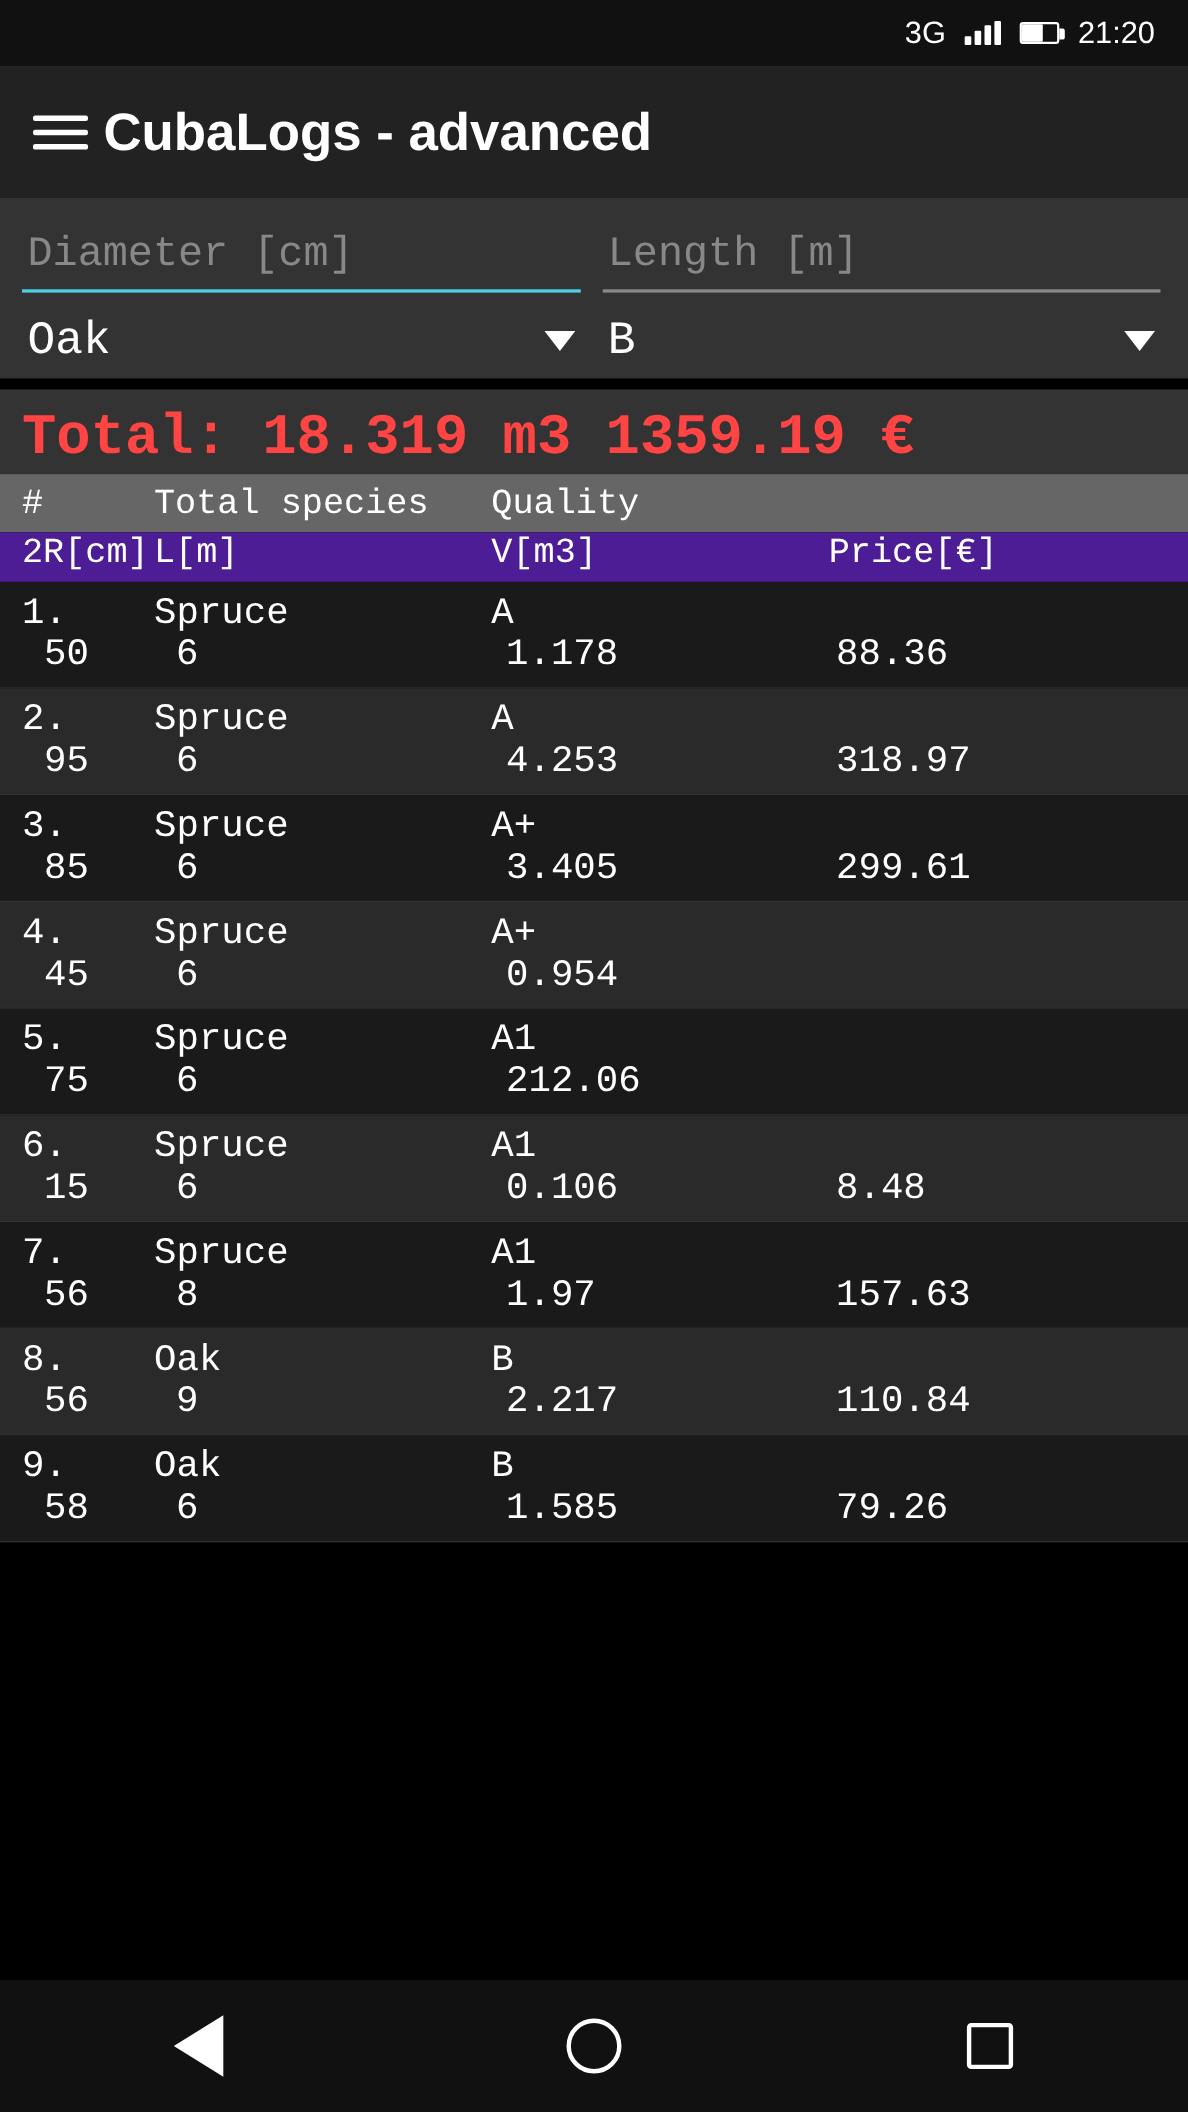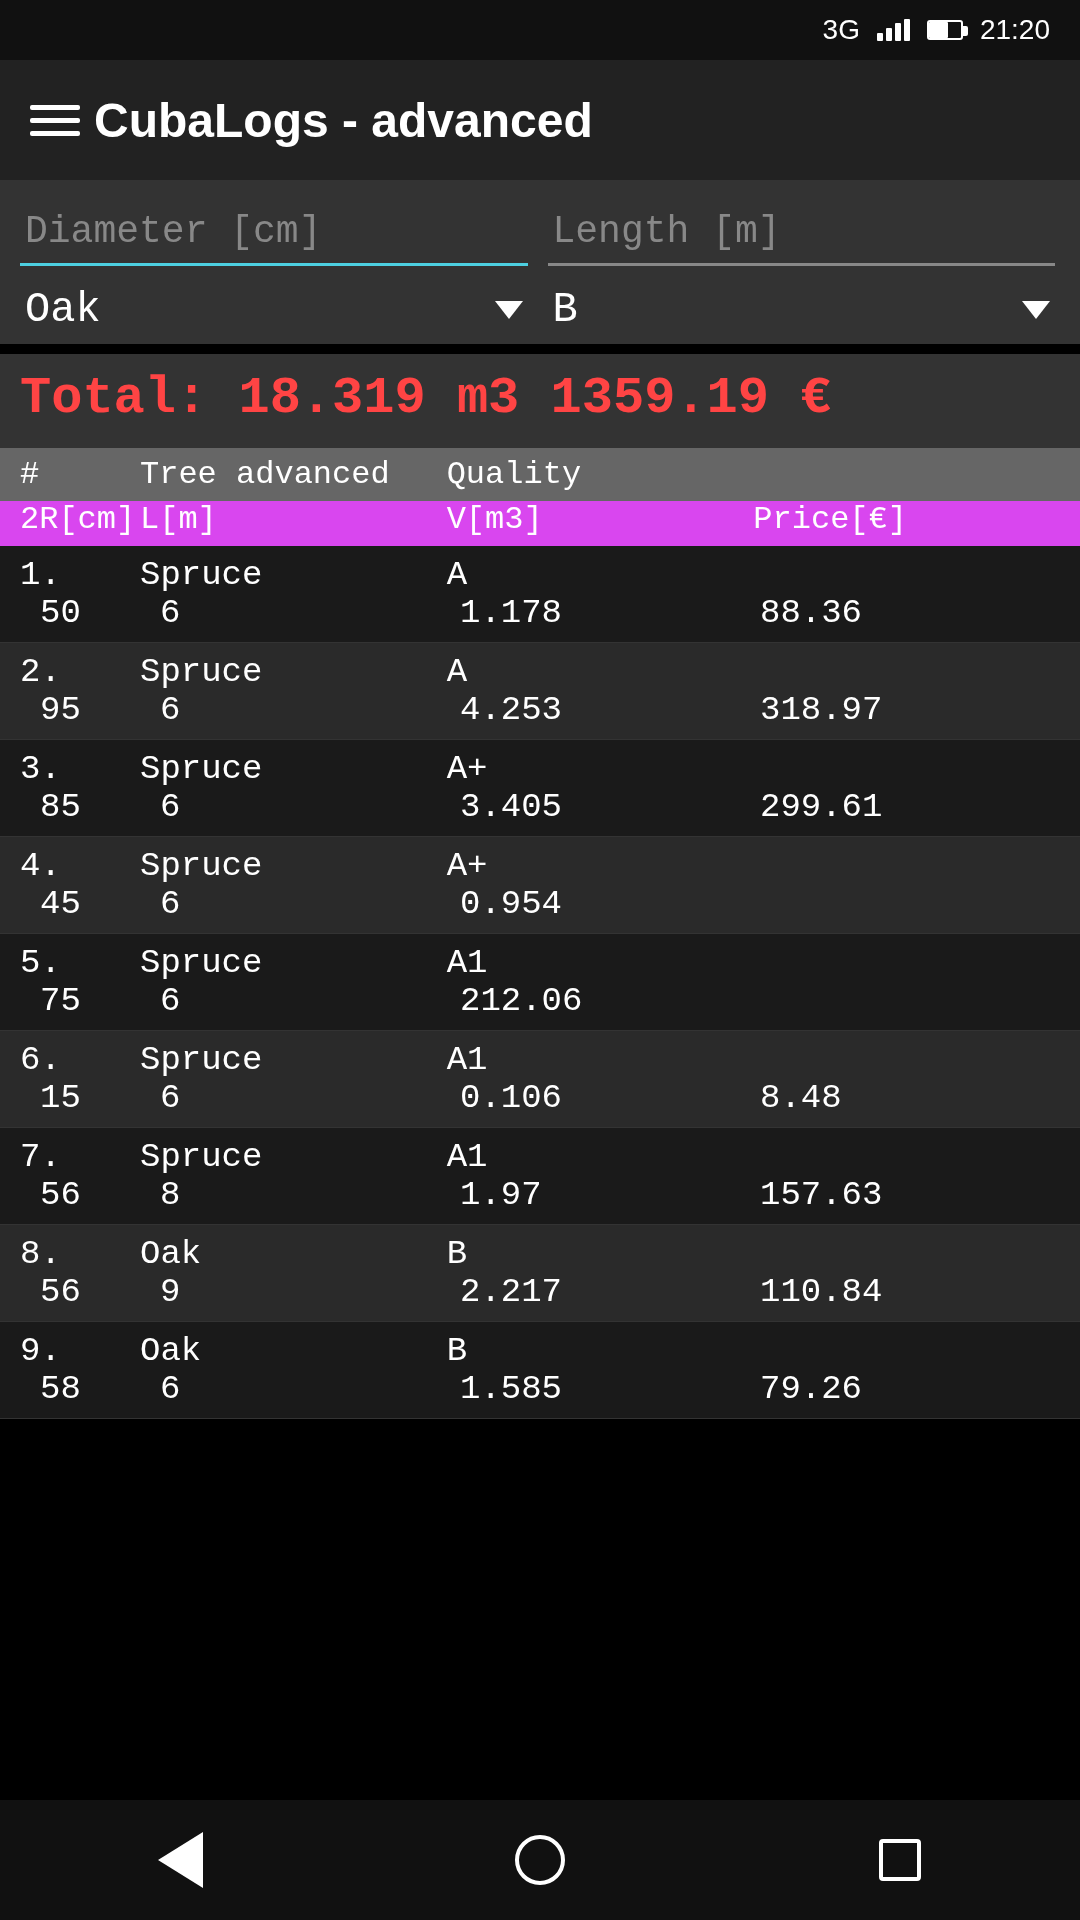--- a/index.html
+++ b/index.html
@@ -147,21 +147,21 @@
       height: 0;
       border-left: 14px solid transparent;
       border-right: 14px solid transparent;
       border-top: 18px solid #fff;
       margin-left: 10px;
     }
 
     
     .total-row {
       background: #333;
-      padding: 15px 20px 20px 20px;
+      padding: 15px 20px 3px 20px;
     }
     .total-text {
       color: #f44;
       font-size: 52px;
       font-weight: bold;
       font-family: 'Courier New', monospace;
     }
 
     
     .table-header {
@@ -169,21 +169,21 @@
       display: grid;
       grid-template-columns: 120px 1fr 1fr 1fr;
       padding: 8px 20px;
     }
     .header-cell {
       color: #fff;
       font-size: 32px;
       font-family: 'Courier New', monospace;
     }
     .header-subrow {
-      background: #d946ef;
+      background: #4c1d95;
       display: grid;
       grid-template-columns: 120px 1fr 1fr 1fr;
       padding: 0px 20px 8px 20px;
     }
 
     
     .table-body {
       width: 100%;
     }
     .log-entry {
@@ -303,21 +303,21 @@
     <span>Total:</span>
     <span> </span>
     <span>18.319 m3</span>
     <span> </span>
     <span>1359.19 €</span>
   </span>
 </div>
 
 <div class="table-header">
   <span class="header-cell">#</span>
-  <span class="header-cell">Tree advanced</span>
+  <span class="header-cell">Total species</span>
   <span class="header-cell">Quality</span>
   <span class="header-cell"></span>
 </div>
 <div class="header-subrow">
   <span class="header-cell">2R[cm]</span>
   <span class="header-cell">L[m]</span>
   <span class="header-cell">V[m3]</span>
   <span class="header-cell">Price[€]</span>
 </div>
 

